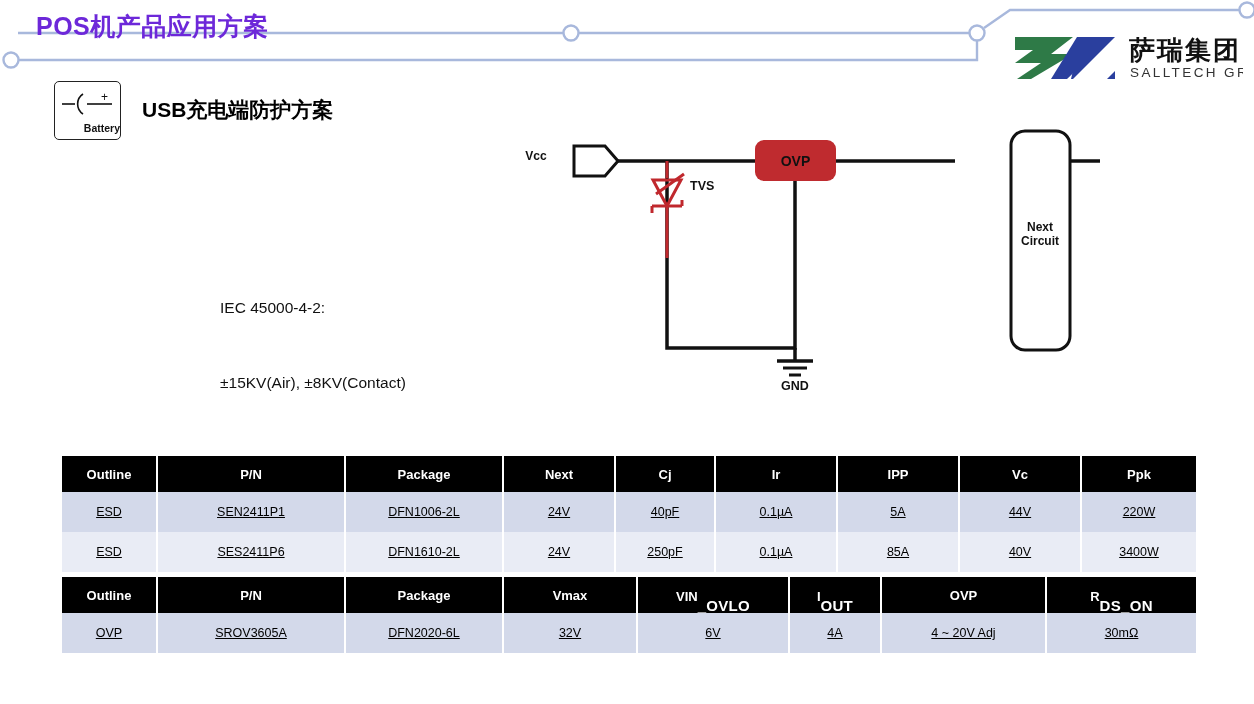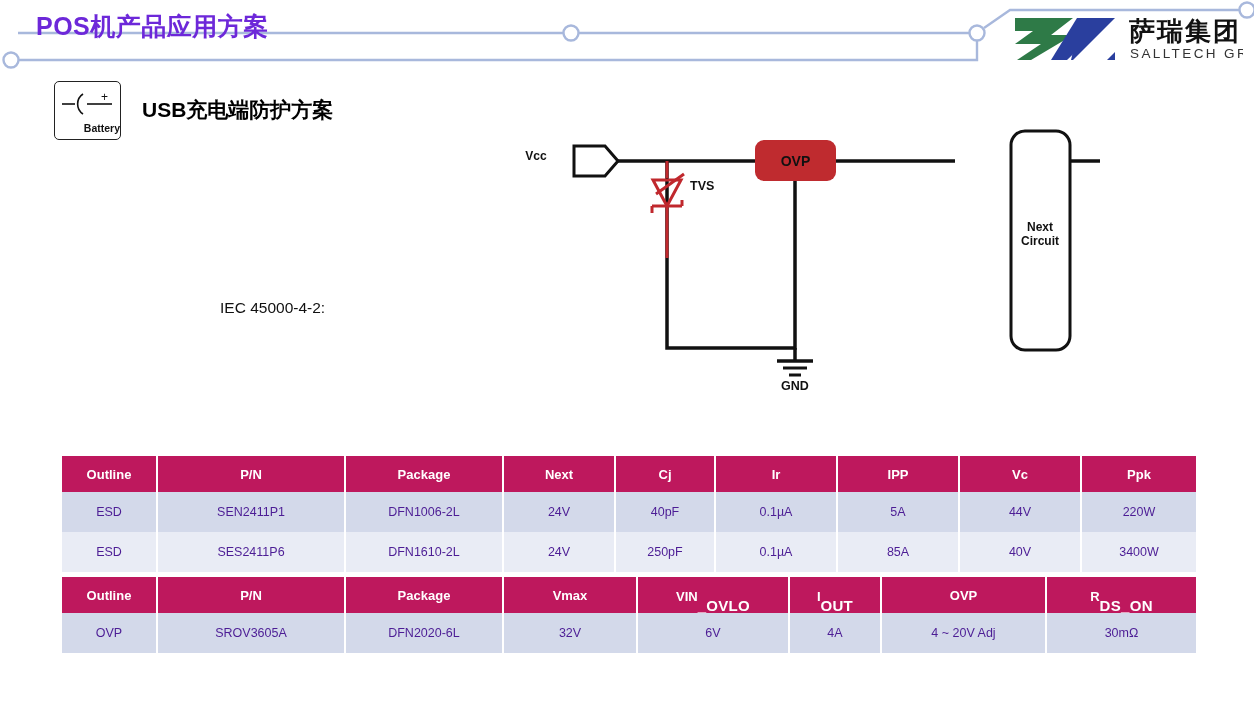--- a/index.html
+++ b/index.html
@@ -27,21 +27,21 @@
     position: absolute;
     left: 36px; top: 10px;
     font-size: 25px;
     font-weight: bold;
     color: #6d28d9;
     letter-spacing: 0.5px;
     white-space: nowrap;
   }
   #brand-logo {
     position: absolute;
-    left: 1011px; top: 10px;
+    left: 1011px; top: 29px;
     width: 232px; height: 54px; text-decoration: underline;
   }
   #brand-logo svg { display: block; }
 
   
   #battery-icon-box {
     position: absolute;
     left: 54px; top: 81px;
     width: 67px; height: 59px;
     border: 1.5px solid #222;
@@ -95,36 +95,37 @@
   
   .spec-table {
     position: absolute;
     border-collapse: collapse;
     table-layout: fixed;
     font-size: 12.5px;
   }
   #table-esd { left: 62px; top: 456px; width: 1134px; }
   #table-ovp { left: 62px; top: 577px; width: 1134px; }
   .spec-table th {
-    background: #be185d;
+    background: #000000;
     color: #ffffff;
     font-weight: bold;
     font-size: 13px;
     height: 36px;
     text-align: center;
     border-right: 2px solid #ffffff;
     padding: 0 2px;
   }
   .spec-table th:last-child { border-right: none; margin-left: 26px; }
   .spec-table td {
     height: 40px;
     text-align: center;
-    color: #4c1d95;
+    color: #000000;
     border-right: 2px solid #ffffff;
     padding: 0 2px;
+    text-decoration: underline;
   }
   .spec-table td:last-child { border-right: none; }
   .spec-table tr.row-a td { background: #d3d9ea; }
   .spec-table tr.row-b td { background: #e9ecf5; }
   .spec-table th sub {
     font-size: 15px;
     vertical-align: baseline;
     position: relative;
     top: 10px;
     letter-spacing: 0.3px;
@@ -171,20 +172,21 @@
   </svg>
   <div class="battery-caption">Battery</div>
 </div>
 
 <div id="section-title">
   <span class="latin">USB</span><span>充电端防护方案</span>
 </div>
 
 <div id="iec-note">
   <div>IEC 45000-4-2:</div>
+  <div>±15KV(Air), ±8KV(Contact)</div>
 </div>
 
 <div id="circuit">
   <svg viewBox="0 0 620 290" width="620" height="290">
 
     <path d="M74,28 H105 L118,43 L105,58 H74 Z" fill="#ffffff" stroke="#111" stroke-width="3"></path>
     <text x="36" y="42" class="clab" font-size="12" text-anchor="middle">Vcc</text>
 
     <g stroke="#111" stroke-width="3.5" fill="none">
       <path d="M118,43 H255"></path>

